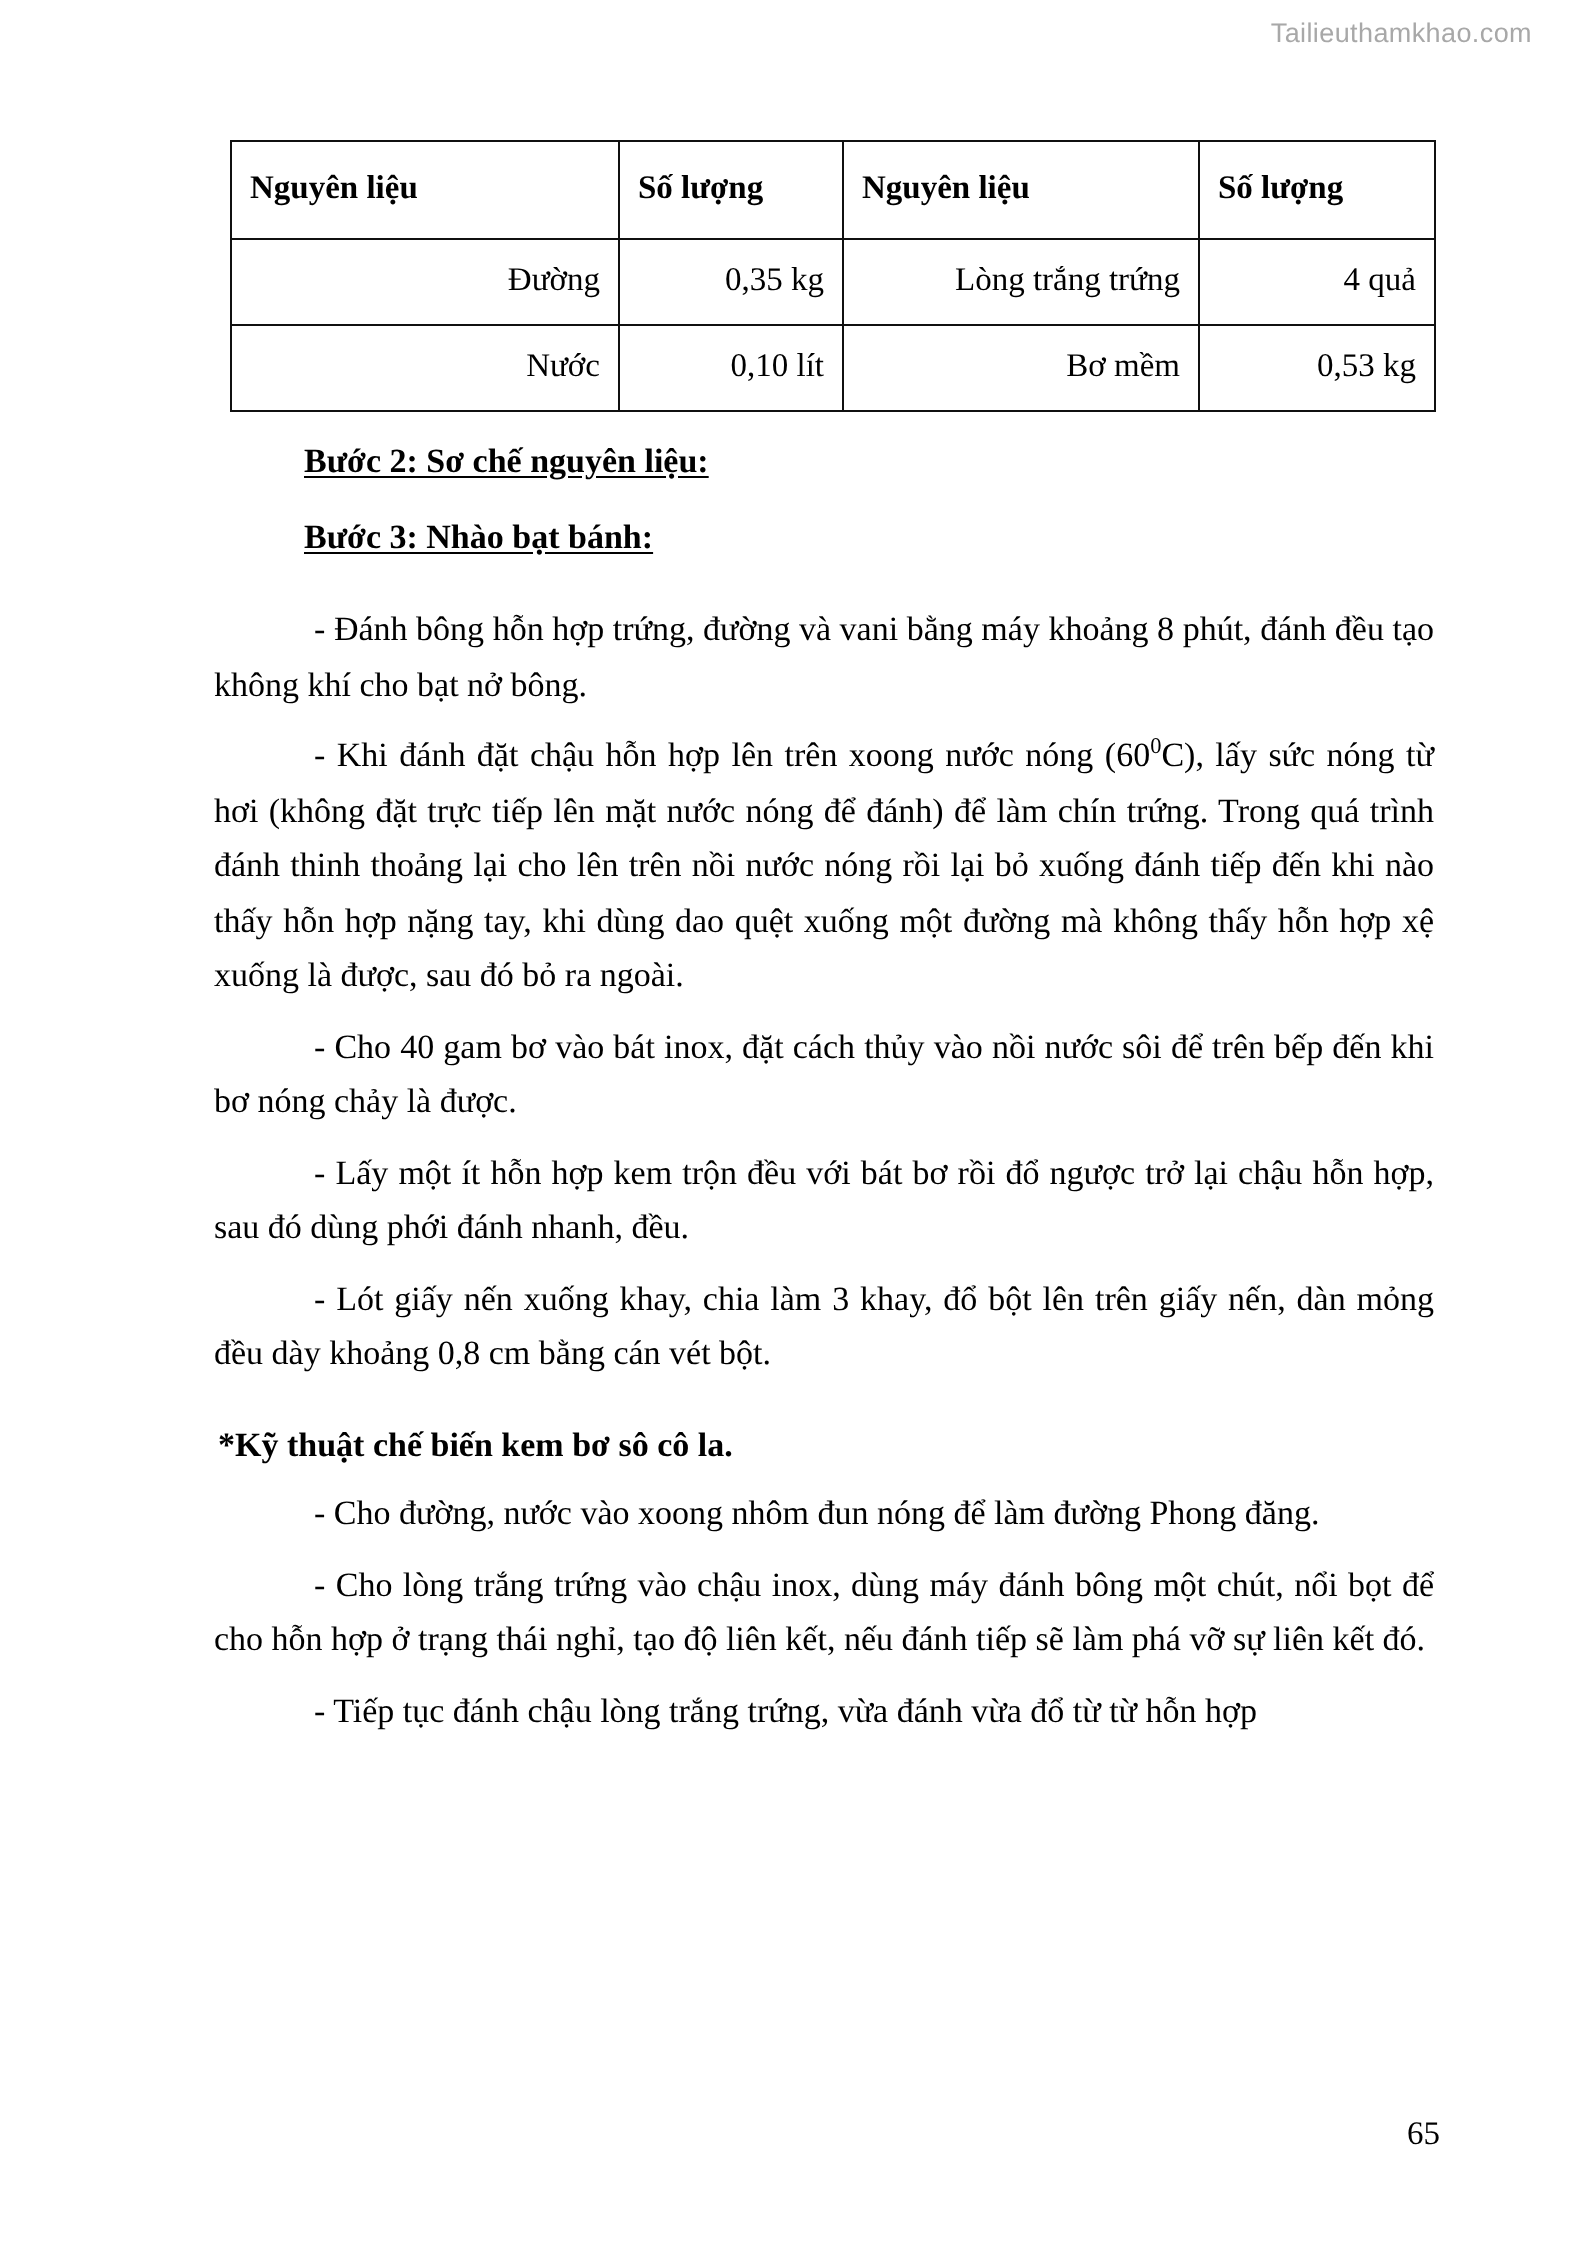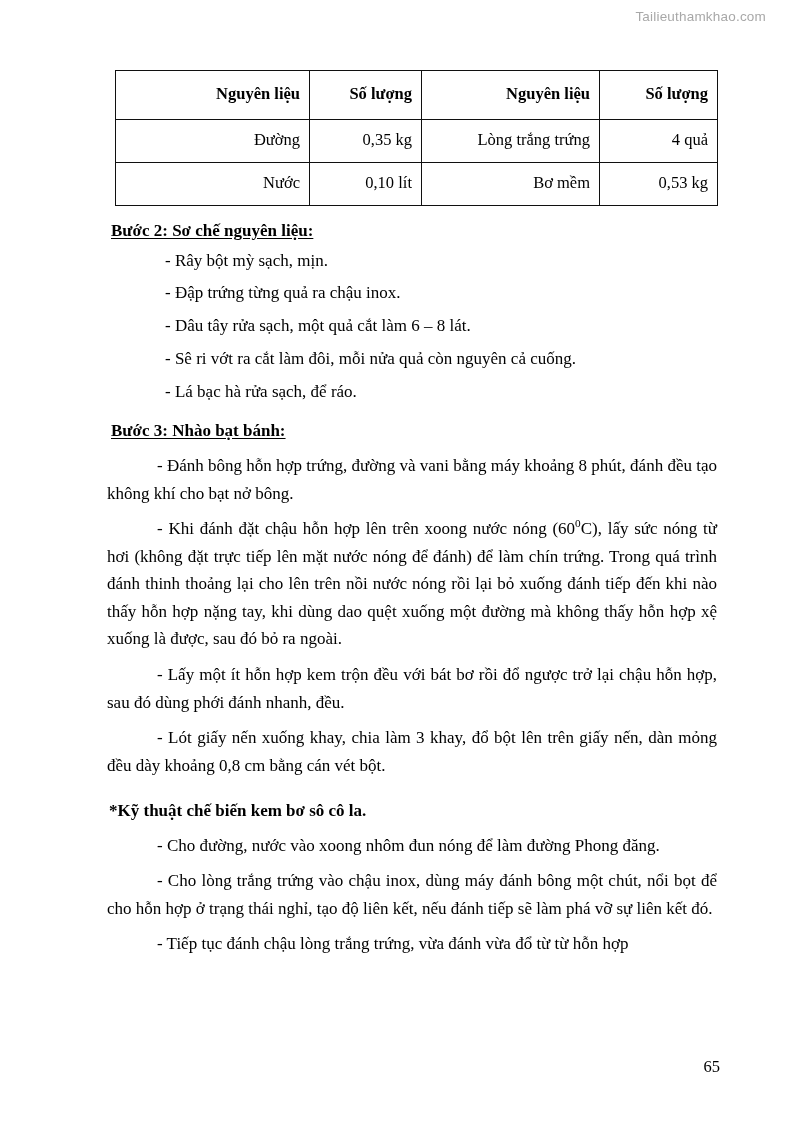--- a/index.html
+++ b/index.html
@@ -59,60 +59,61 @@
   table.ingredients th {
     border: 1px solid #101010;
     padding: 7px 9px 9px 9px;
     vertical-align: middle;
     line-height: 1.28;
     font-weight: normal;
     text-align: right;
     height: 26px;
   }
   table.ingredients thead th {
-    text-align: right;
+    text-align: left;
     font-weight: bold;
     padding-top: 10px;
     padding-bottom: 12px;
   }
   col.c1 { width: 194px; }
   col.c2 { width: 112px; }
   col.c3 { width: 178px; }
   col.c4 { width: 118px; }
 
   
   .sec-heading {
     font-weight: bold;
     font-size: 17px;
     margin: 12px 0 2px 0;
     padding-left: 4px;
     line-height: 1.5;
   }
   .sec-heading .u {
     text-decoration: underline;
     text-underline-offset: 2px;
+    margin-left: 41px;
   }
 
   .sub-heading {
     font-weight: bold;
     font-size: 17px;
     margin: 19px 0 2px 0;
     padding-left: 2px;
     line-height: 1.5;
   }
 
   p.body {
     font-size: 17px;
     line-height: 1.62;
     margin: 8px 0 0 0;
     text-align: justify;
     text-indent: 50px;
     hyphens: none;
   }
-  p.body.first { margin-top: 9px; }
+  p.body.first { margin-top: 20px; }
 
   ul.dash-list {
     list-style: none;
     margin: 4px 0 0 0;
     padding: 0;
   }
   ul.dash-list li {
     font-size: 17px;
     line-height: 1.58;
     margin: 0 0 6px 0;
@@ -172,36 +173,30 @@
           <td>Bơ mềm</td>
           <td>0,53 kg</td>
         </tr>
       </tbody>
     </table>
 
     <div class="sec-heading">
       <span class="u">Bước 2: Sơ chế nguyên liệu:</span>
     </div>
 
-    <ul class="dash-list">
-      <li>- Rây bột mỳ sạch, mịn.</li>
-      <li>- Đập trứng từng quả ra chậu inox.</li>
-      <li>- Dâu tây rửa sạch, một quả cắt làm 6 – 8 lát.</li>
-      <li>- Sê ri vớt ra cắt làm đôi, mỗi nửa quả còn nguyên cả cuống.</li>
-      <li>- Lá bạc hà rửa sạch, để ráo.</li>
-    </ul>
 
     <div class="sec-heading">
       <span class="u">Bước 3: Nhào bạt bánh:</span>
     </div>
 
     <p class="body first">- Đánh bông hỗn hợp trứng, đường và vani bằng máy khoảng 8 phút, đánh đều tạo không khí cho bạt nở bông.</p>
 
     <p class="body"><span>- Khi đánh đặt chậu hỗn hợp lên trên xoong nước nóng (60</span><sup class="deg">0</sup><span>C), lấy sức nóng từ hơi (không đặt trực tiếp lên mặt nước nóng để đánh) để làm chín trứng. Trong quá trình đánh thinh thoảng lại cho lên trên nồi nước nóng rồi lại bỏ xuống đánh tiếp đến khi nào thấy hỗn hợp nặng tay, khi dùng dao quệt xuống một đường mà không thấy hỗn hợp xệ xuống là được, sau đó bỏ ra ngoài.</span></p>
 
+    <p class="body">- Cho 40 gam bơ vào bát inox, đặt cách thủy vào nồi nước sôi để trên bếp đến khi bơ nóng chảy là được.</p>
     <p class="body">- Lấy một ít hỗn hợp kem trộn đều với bát bơ rồi đổ ngược trở lại chậu hỗn hợp, sau đó dùng phới đánh nhanh, đều.</p>
     <p class="body">- Lót giấy nến xuống khay, chia làm 3 khay, đổ bột lên trên giấy nến, dàn mỏng đều dày khoảng 0,8 cm bằng cán vét bột.</p>
 
     <div class="sub-heading">*Kỹ thuật chế biến kem bơ sô cô la.</div>
 
     <p class="body">- Cho đường, nước vào xoong nhôm đun nóng để làm đường Phong đăng.</p>
     <p class="body">- Cho lòng trắng trứng vào chậu inox, dùng máy đánh bông một chút, nổi bọt để cho hỗn hợp ở trạng thái nghỉ, tạo độ liên kết, nếu đánh tiếp sẽ làm phá vỡ sự liên kết đó.</p>
     <p class="body">- Tiếp tục đánh chậu lòng trắng trứng, vừa đánh vừa đổ từ từ hỗn hợp</p>
 
   </div>

